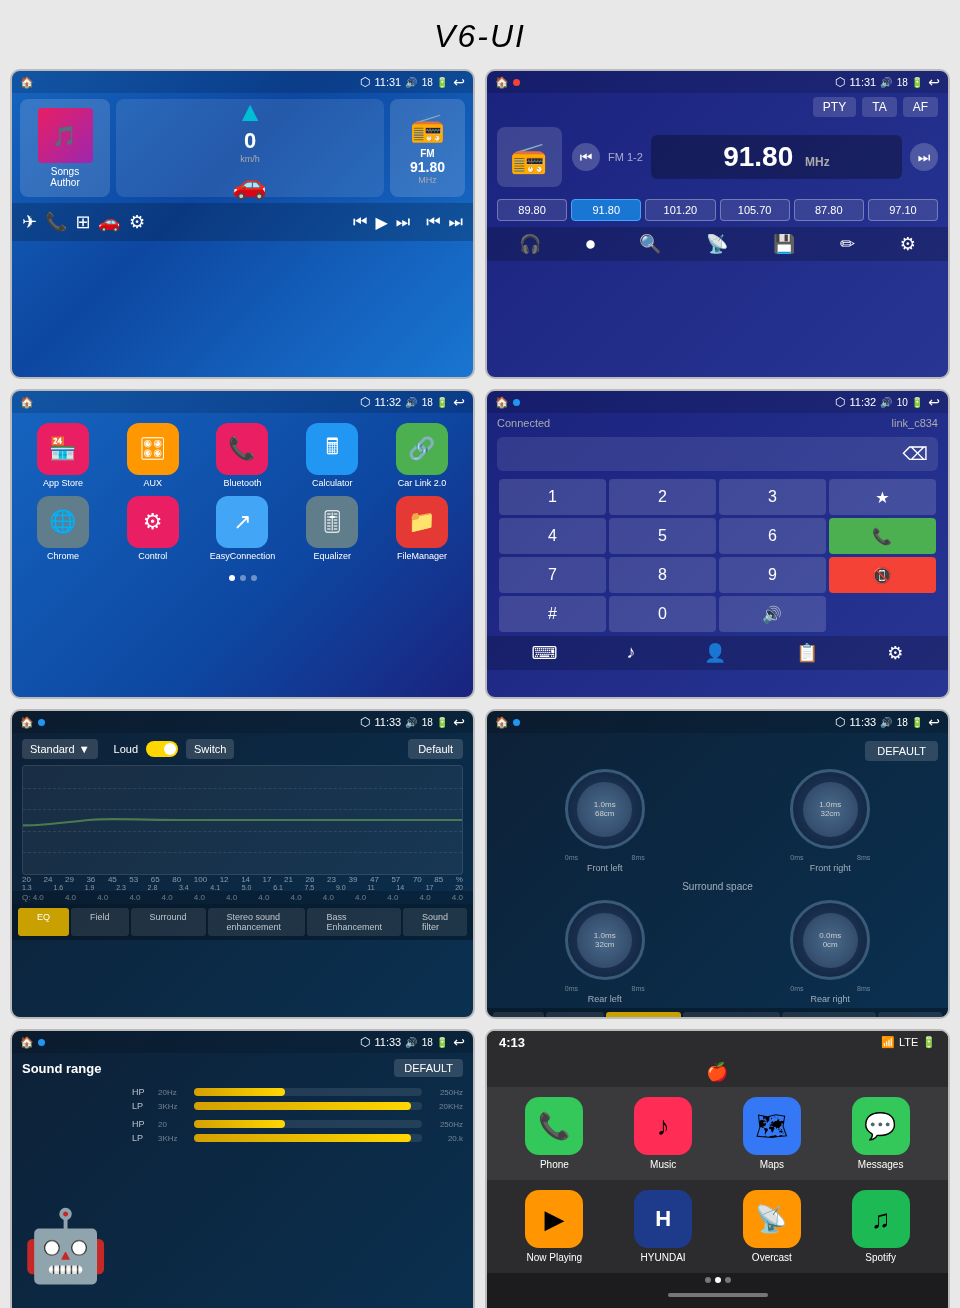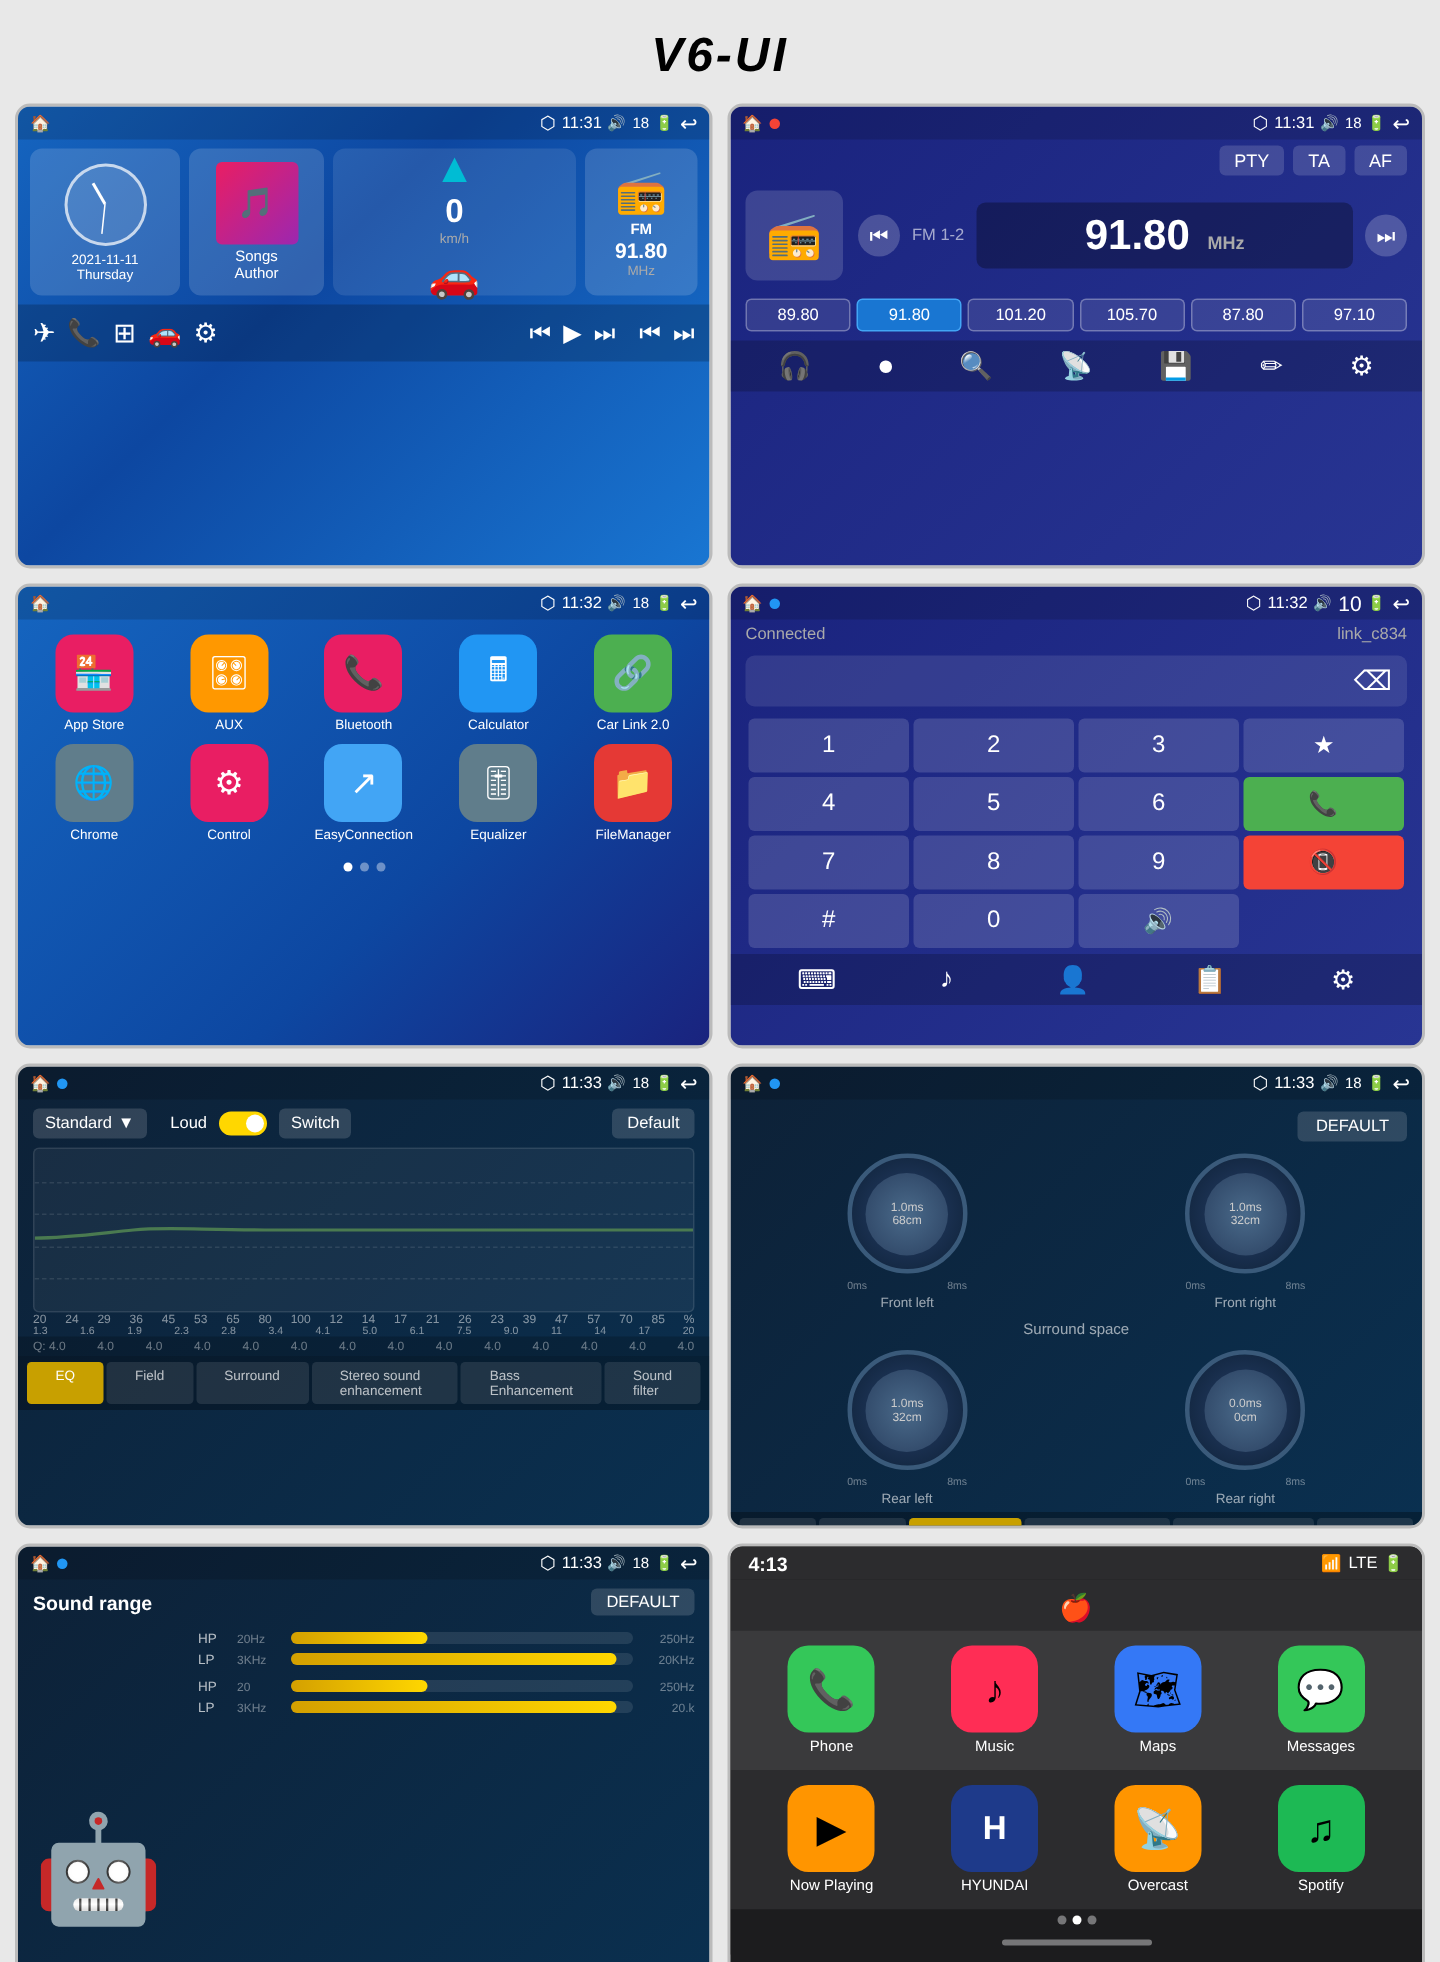--- a/index.html
+++ b/index.html
@@ -8,21 +8,21 @@
       min-height: 1308px;
       background: #e8e8e8;
       font-family: Arial, sans-serif;
       display: flex;
       flex-direction: column;
       align-items: center;
     }
     .page-title {
       font-size: 32px;
       font-style: italic;
-      font-weight: bold;
+      font-weight: normal;
       margin: 18px 0 14px 0;
       letter-spacing: 2px;
     }
     .grid {
       display: grid;
       grid-template-columns: 1fr 1fr;
       gap: 10px;
       width: 940px;
     }
     .screen {
@@ -724,28 +724,20 @@
         <span style="font-size:12px;">⬡</span>
         <span style="color:white;font-size:11px;">11:31</span>
         <span style="font-size:10px;">🔊</span>
         <span style="color:white;font-size:10px;">18</span>
         <span style="font-size:10px;">🔋</span>
         <span style="font-size:14px;color:white;">↩</span>
       </div>
     </div>
 
     <div class="home-widgets">
-      <div class="clock-widget">
-        <div class="clock-face">
-          <div class="clock-hand-hour"></div>
-          <div class="clock-hand-min"></div>
-        </div>
-        <div style="font-size:9px;">2021-11-11</div>
-        <div style="font-size:9px;">Thursday</div>
-      </div>
       <div class="music-widget">
         <div class="music-art">🎵</div>
         <div>Songs</div>
         <div>Author</div>
       </div>
       <div class="nav-widget">
         <div class="nav-arrow">▲</div>
         <div class="speed-display">0</div>
         <div style="font-size:9px;color:#aaa;">km/h</div>
         <div style="font-size:28px;margin-top:4px;">🚗</div>
@@ -900,21 +892,21 @@
   <div class="screen screen-phone">
     <div class="status-bar">
       <div class="left-icons">
         <span>🏠</span>
         <span class="status-dot" style="background:#2196f3;"></span>
       </div>
       <div style="display:flex;gap:4px;align-items:center;">
         <span style="font-size:12px;color:white;">⬡</span>
         <span style="color:white;font-size:11px;">11:32</span>
         <span style="font-size:10px;color:white;">🔊</span>
-        <span style="color:white;font-size:14px;">10</span>
+        <span style="color:white;font-size:10px;">10</span>
         <span style="font-size:10px;">🔋</span>
         <span style="font-size:14px;color:white;">↩</span>
       </div>
     </div>
     <div class="phone-header">
       <span>Connected</span>
       <span>link_c834</span>
     </div>
     <div class="phone-display">
       <span class="phone-backspace">⌫</span>

